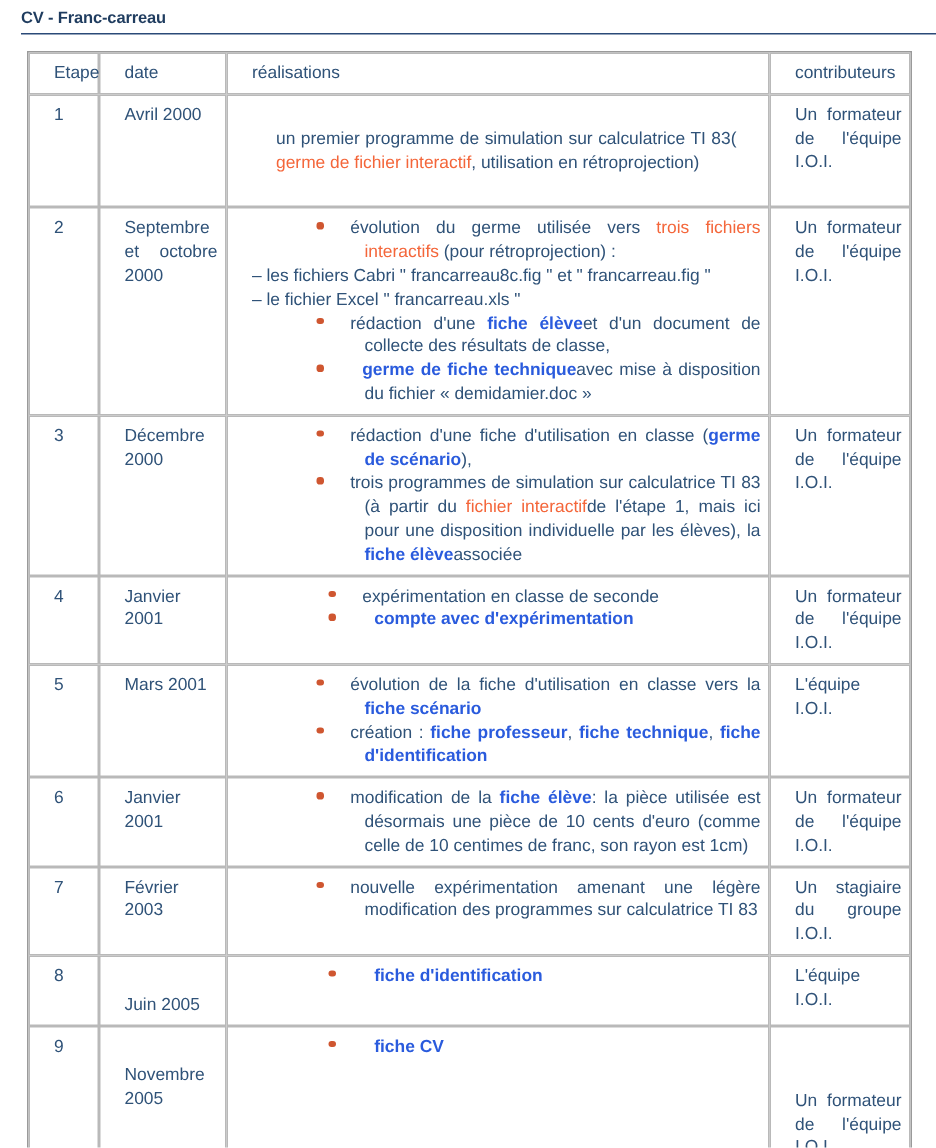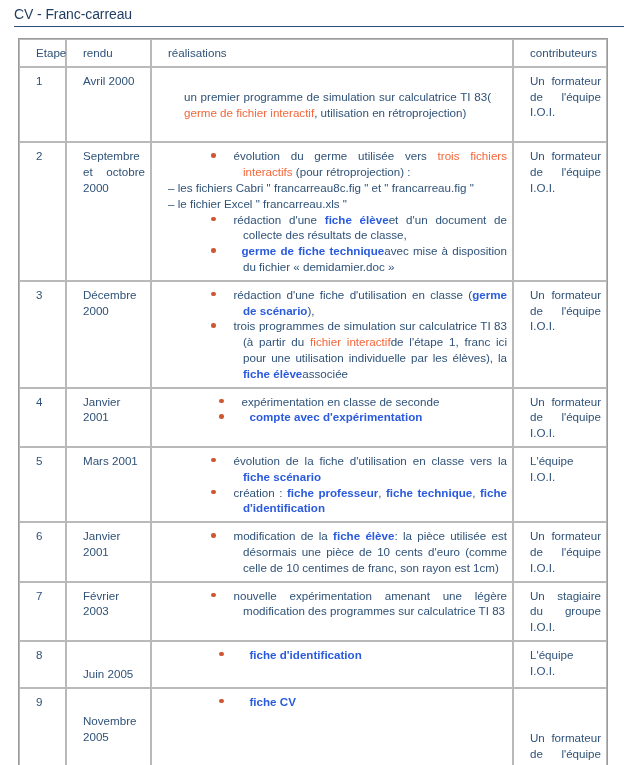--- a/index.html
+++ b/index.html
@@ -9,22 +9,22 @@
   }
   body {
     width: 624px;
     height: 765px;
     font-family: "Liberation Sans", sans-serif;
     color: #2b4a6f;
     overflow: hidden;
   }
 
   .page-title {
-    font-size: 14px;
-    font-weight: normal;
+    font-size: 11px;
+    font-weight: bold;
     color: #1f3c5f;
     padding: 6px 0 4px 14px;
     letter-spacing: -0.1px;
   }
   .title-rule {
     height: 0;
     border-top: 1.5px solid #2b4a78;
     margin: 0 0 11px 14px;
   }
 
@@ -113,21 +113,21 @@
   <colgroup>
     <col class="col-etape">
       <col class="col-date">
       <col class="col-real">
       <col class="col-contrib">
   </colgroup>
   <tbody>
 
   <tr class="hdr">
     <td>Etape</td>
-    <td>rendu</td>
+    <td>date</td>
     <td>réalisations</td>
     <td>contributeurs</td>
   </tr>
 
   <tr>
     <td>1</td>
     <td>Avril 2000</td>
     <td class="just">
       <p class="plain">
         <span>un premier programme de simulation sur calculatrice TI 83(</span>
@@ -148,21 +148,21 @@
       <p class="bl"><span class="dot wide"></span><span class="b">germe de fiche technique</span><span>avec mise à disposition du fichier « demidamier.doc »</span></p>
     </td>
     <td class="contrib">Un formateur de l'équipe I.O.I.</td>
   </tr>
 
   <tr>
     <td>3</td>
     <td>Décembre 2000</td>
     <td>
       <p class="bl"><span class="dot"></span><span>rédaction d'une fiche d'utilisation en classe (</span><span class="b">germe de scénario</span><span>),</span></p>
-      <p class="bl"><span class="dot"></span><span>trois programmes de simulation sur calculatrice TI 83 (à partir du </span><span class="o">fichier interactif</span><span>de l'étape 1, franc ici pour une utilisation individuelle par les élèves), la </span><span class="b">fiche élève</span><span>associée</span></p>
+      <p class="bl"><span class="dot"></span><span>trois programmes de simulation sur calculatrice TI 83 (à partir du </span><span class="o">fichier interactif</span><span>de l'étape 1, mais ici pour une disposition individuelle par les élèves), la </span><span class="b">fiche élève</span><span>associée</span></p>
     </td>
     <td class="contrib">Un formateur de l'équipe I.O.I.</td>
   </tr>
 
   <tr>
     <td>4</td>
     <td>Janvier 2001</td>
     <td>
       <p class="bl2"><span class="dot"></span><span>expérimentation en classe de seconde</span></p>
       <p class="bl2"><span class="dot wide"></span><span class="b">compte avec d'expérimentation</span></p>

